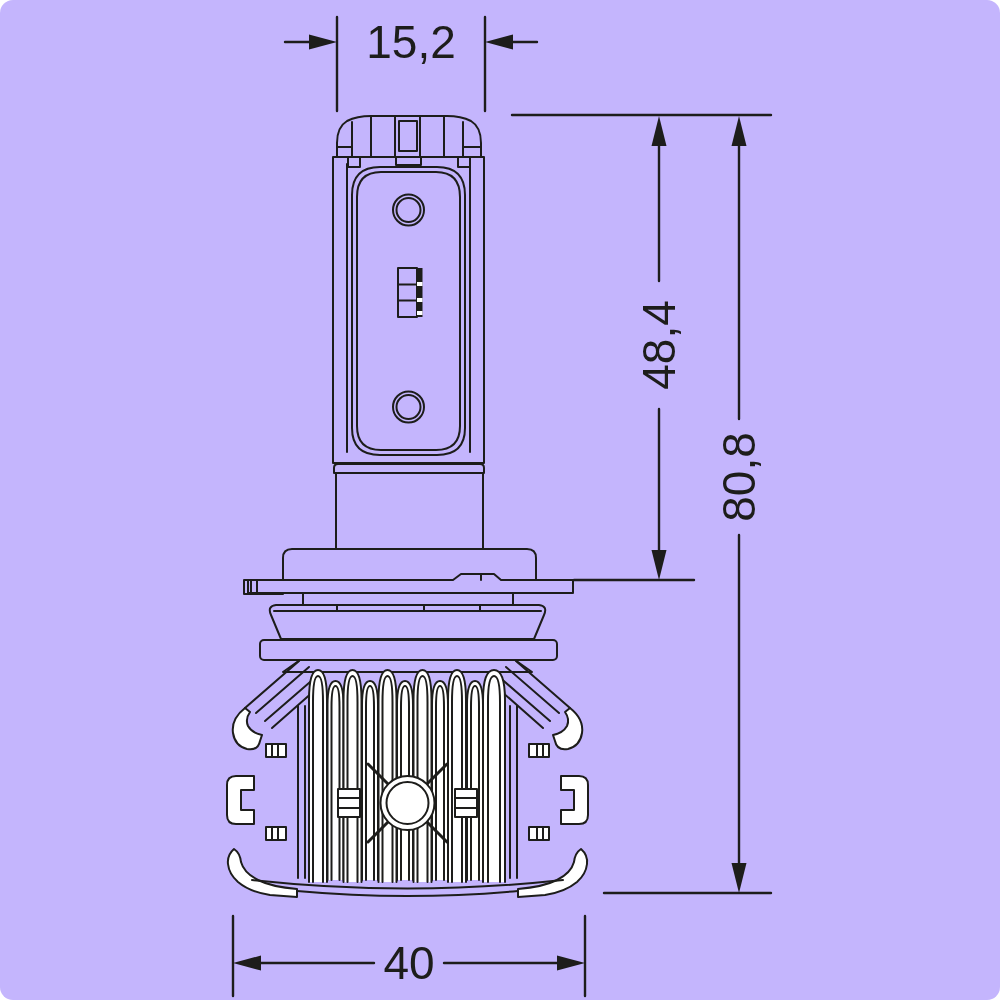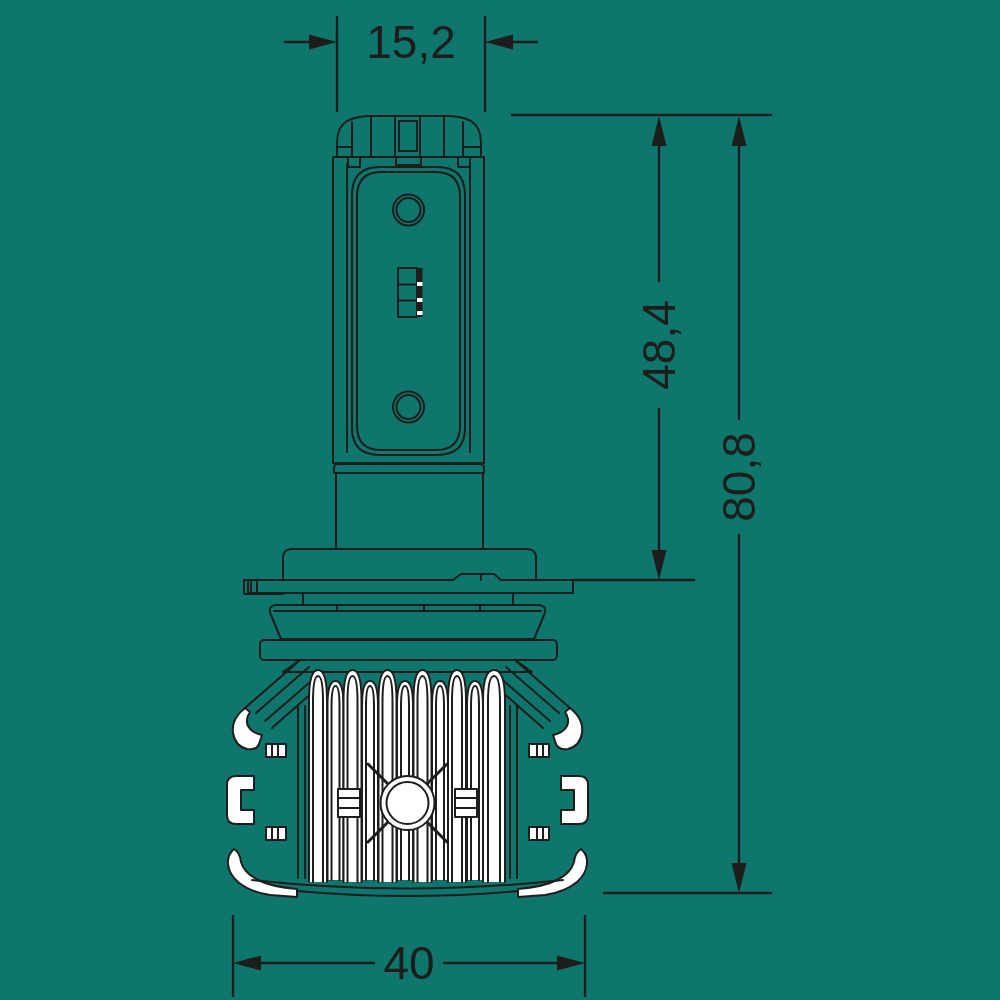--- a/index.html
+++ b/index.html
@@ -1,21 +1,22 @@
 <!DOCTYPE html>
 <html><head>
 <meta charset="utf-8">
 <style>
   html,body{margin:0;padding:0;background:#ffffff;}
   .canvas{
     position:relative;
     width:1000px;height:1000px;
-    background:#0f766e;
+    background:#c4b5fd;
     font-family:"Liberation Sans", sans-serif;
     overflow:hidden;
+    border-radius:13px;
   }
   svg{display:block;}
   .dim-text{
     font-family:"Liberation Sans", sans-serif;
     font-size:46px;
     fill:#1d1d1b;
   }
 </style>
 </head>
 <body>

